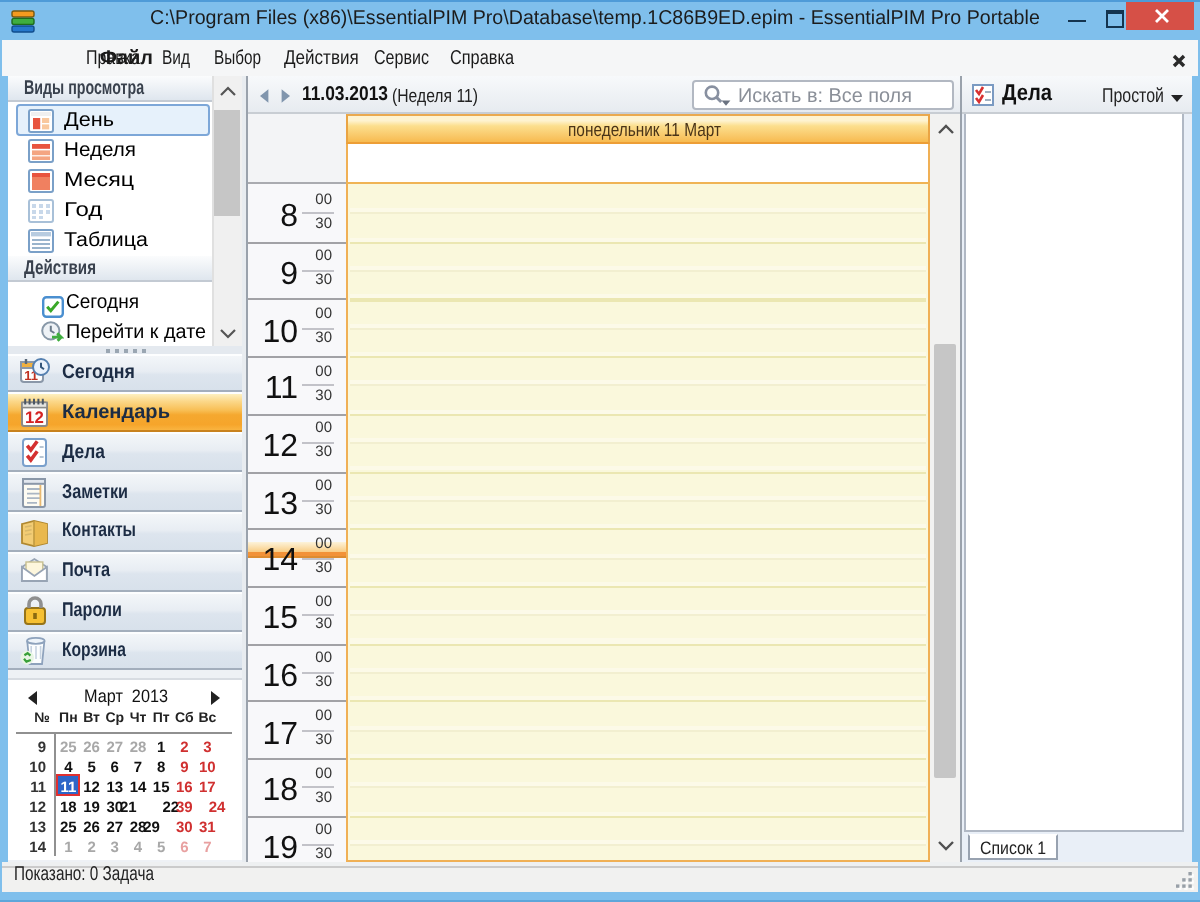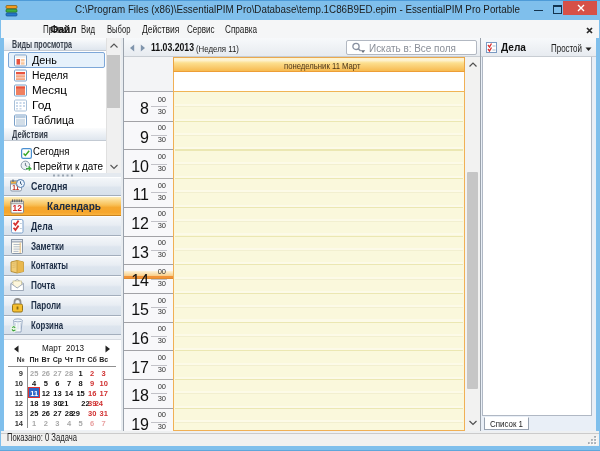--- a/index.html
+++ b/index.html
@@ -107,21 +107,21 @@
       <rect x="0" y="0.5" width="2" height="2"></rect>
       <rect x="4.5" y="0.5" width="2" height="2"></rect>
       <rect x="9" y="0.5" width="2" height="2"></rect>
       <rect x="13.5" y="0.5" width="2" height="2"></rect>
       <rect x="18" y="0.5" width="2" height="2"></rect>
     </g>
   </svg>
 <div class="abs" style="left:4px;top:176.6px;width:117px;height:19.9px;background:linear-gradient(#f3f6f9,#e8edf3 45%,#dde5ee 55%,#d8e1eb);border-top:1px solid #fdfeff;border-bottom:1px solid #a3aebc;"></div>
 <div class="abs" style="left:30.7px;top:181.0px;font-size:10px;font-weight:bold;color:#1c2c44;white-space:pre;transform:scaleX(0.890);transform-origin:0 50%;">Сегодня</div>
 <div class="abs" style="left:4px;top:196.4px;width:117px;height:19.9px;background:linear-gradient(#fdf0c0,#fbd88a 20%,#f8bf55 45%,#f5a82f 58%,#f6a52b 85%,#f9b440);border-top:1px solid #fdfeff;border-bottom:1px solid #c8821e;"></div>
-<div class="abs" style="left:30.7px;top:200.85px;font-size:10px;font-weight:bold;color:#1c2c44;white-space:pre;transform:scaleX(1.004);transform-origin:0 50%;margin-left:16px;">Календарь</div>
+<div class="abs" style="left:30.7px;top:200.85px;font-size:10px;font-weight:bold;color:#1c2c44;white-space:pre;transform:scaleX(1.004);transform-origin:0 50%;">Календарь</div>
 <div class="abs" style="left:4px;top:216.3px;width:117px;height:19.9px;background:linear-gradient(#f3f6f9,#e8edf3 45%,#dde5ee 55%,#d8e1eb);border-top:1px solid #fdfeff;border-bottom:1px solid #a3aebc;"></div>
 <div class="abs" style="left:30.7px;top:220.70000000000002px;font-size:10px;font-weight:bold;color:#1c2c44;white-space:pre;transform:scaleX(0.869);transform-origin:0 50%;">Дела</div>
 <div class="abs" style="left:4px;top:236.2px;width:117px;height:19.9px;background:linear-gradient(#f3f6f9,#e8edf3 45%,#dde5ee 55%,#d8e1eb);border-top:1px solid #fdfeff;border-bottom:1px solid #a3aebc;"></div>
 <div class="abs" style="left:30.7px;top:240.55px;font-size:10px;font-weight:bold;color:#1c2c44;white-space:pre;transform:scaleX(0.811);transform-origin:0 50%;">Заметки</div>
 <div class="abs" style="left:4px;top:256.0px;width:117px;height:19.9px;background:linear-gradient(#f3f6f9,#e8edf3 45%,#dde5ee 55%,#d8e1eb);border-top:1px solid #fdfeff;border-bottom:1px solid #a3aebc;"></div>
 <div class="abs" style="left:30.7px;top:260.4px;font-size:10px;font-weight:bold;color:#1c2c44;white-space:pre;transform:scaleX(0.785);transform-origin:0 50%;">Контакты</div>
 <div class="abs" style="left:4px;top:275.9px;width:117px;height:19.9px;background:linear-gradient(#f3f6f9,#e8edf3 45%,#dde5ee 55%,#d8e1eb);border-top:1px solid #fdfeff;border-bottom:1px solid #a3aebc;"></div>
 <div class="abs" style="left:30.7px;top:280.25px;font-size:10px;font-weight:bold;color:#1c2c44;white-space:pre;transform:scaleX(0.819);transform-origin:0 50%;">Почта</div>
 <div class="abs" style="left:4px;top:295.7px;width:117px;height:19.9px;background:linear-gradient(#f3f6f9,#e8edf3 45%,#dde5ee 55%,#d8e1eb);border-top:1px solid #fdfeff;border-bottom:1px solid #a3aebc;"></div>
 <div class="abs" style="left:30.7px;top:300.09999999999997px;font-size:10px;font-weight:bold;color:#1c2c44;white-space:pre;transform:scaleX(0.806);transform-origin:0 50%;">Пароли</div>
@@ -219,21 +219,21 @@
 <div class="abs" style="left:71.6px;top:389.0px;width:18px;text-align:center;font-size:7.5px;font-weight:bold;color:#111;">15</div>
 <div class="abs" style="left:83.2px;top:389.0px;width:18px;text-align:center;font-size:7.5px;font-weight:bold;color:#d03030;">16</div>
 <div class="abs" style="left:94.7px;top:389.0px;width:18px;text-align:center;font-size:7.5px;font-weight:bold;color:#d03030;">17</div>
 <div class="abs" style="left:5px;top:399.0px;width:18px;text-align:right;font-size:7.5px;font-weight:bold;color:#333;">12</div>
 <div class="abs" style="left:25.2px;top:399.0px;width:18px;text-align:center;font-size:7.5px;font-weight:bold;color:#111;">18</div>
 <div class="abs" style="left:36.8px;top:399.0px;width:18px;text-align:center;font-size:7.5px;font-weight:bold;color:#111;">19</div>
 <div class="abs" style="left:48.4px;top:399.0px;width:18px;text-align:center;font-size:7.5px;font-weight:bold;color:#111;">30</div>
 <div class="abs" style="left:60.0px;top:399.0px;width:18px;font-size:7.5px;font-weight:bold;color:#111;">21</div>
 <div class="abs" style="left:71.6px;top:399.0px;width:18px;text-align:right;font-size:7.5px;font-weight:bold;color:#111;">22</div>
 <div class="abs" style="left:83.2px;top:399.0px;width:18px;text-align:center;font-size:7.5px;font-weight:bold;color:#d03030;">39</div>
-<div class="abs" style="left:94.7px;top:399.0px;width:18px;text-align:left;font-size:7.5px;font-weight:bold;color:#d03030;">24</div>
+<div class="abs" style="left:94.7px;top:399.0px;width:18px;text-align:right;font-size:7.5px;font-weight:bold;color:#d03030;">24</div>
 <div class="abs" style="left:5px;top:409.0px;width:18px;text-align:right;font-size:7.5px;font-weight:bold;color:#333;">13</div>
 <div class="abs" style="left:25.2px;top:409.0px;width:18px;text-align:center;font-size:7.5px;font-weight:bold;color:#111;">25</div>
 <div class="abs" style="left:36.8px;top:409.0px;width:18px;text-align:center;font-size:7.5px;font-weight:bold;color:#111;">26</div>
 <div class="abs" style="left:48.4px;top:409.0px;width:18px;text-align:center;font-size:7.5px;font-weight:bold;color:#111;">27</div>
 <div class="abs" style="left:60.0px;top:409.0px;width:18px;text-align:center;font-size:7.5px;font-weight:bold;color:#111;">28</div>
 <div class="abs" style="left:71.6px;top:409.0px;width:18px;text-align:left;font-size:7.5px;font-weight:bold;color:#111;">29</div>
 <div class="abs" style="left:83.2px;top:409.0px;width:18px;text-align:center;font-size:7.5px;font-weight:bold;color:#d03030;">30</div>
 <div class="abs" style="left:94.7px;top:409.0px;width:18px;text-align:center;font-size:7.5px;font-weight:bold;color:#d03030;">31</div>
 <div class="abs" style="left:5px;top:419.0px;width:18px;text-align:right;font-size:7.5px;font-weight:bold;color:#333;">14</div>
 <div class="abs" style="left:25.2px;top:419.0px;width:18px;text-align:center;font-size:7.5px;font-weight:bold;color:#a8a8a8;">1</div>

